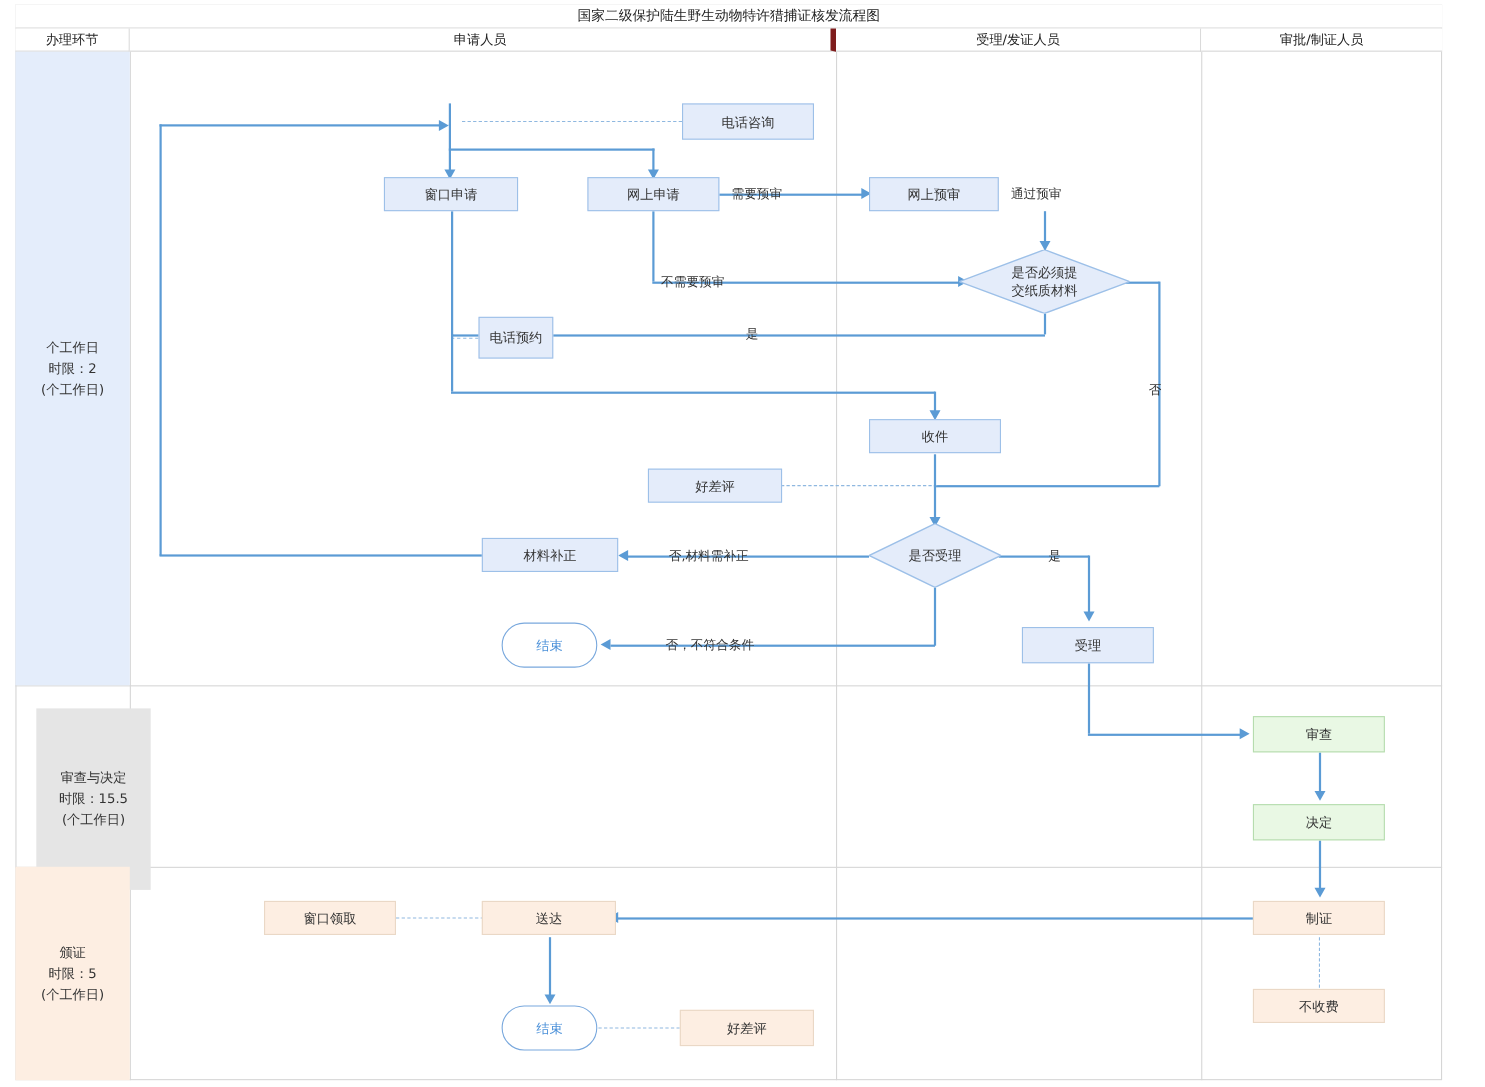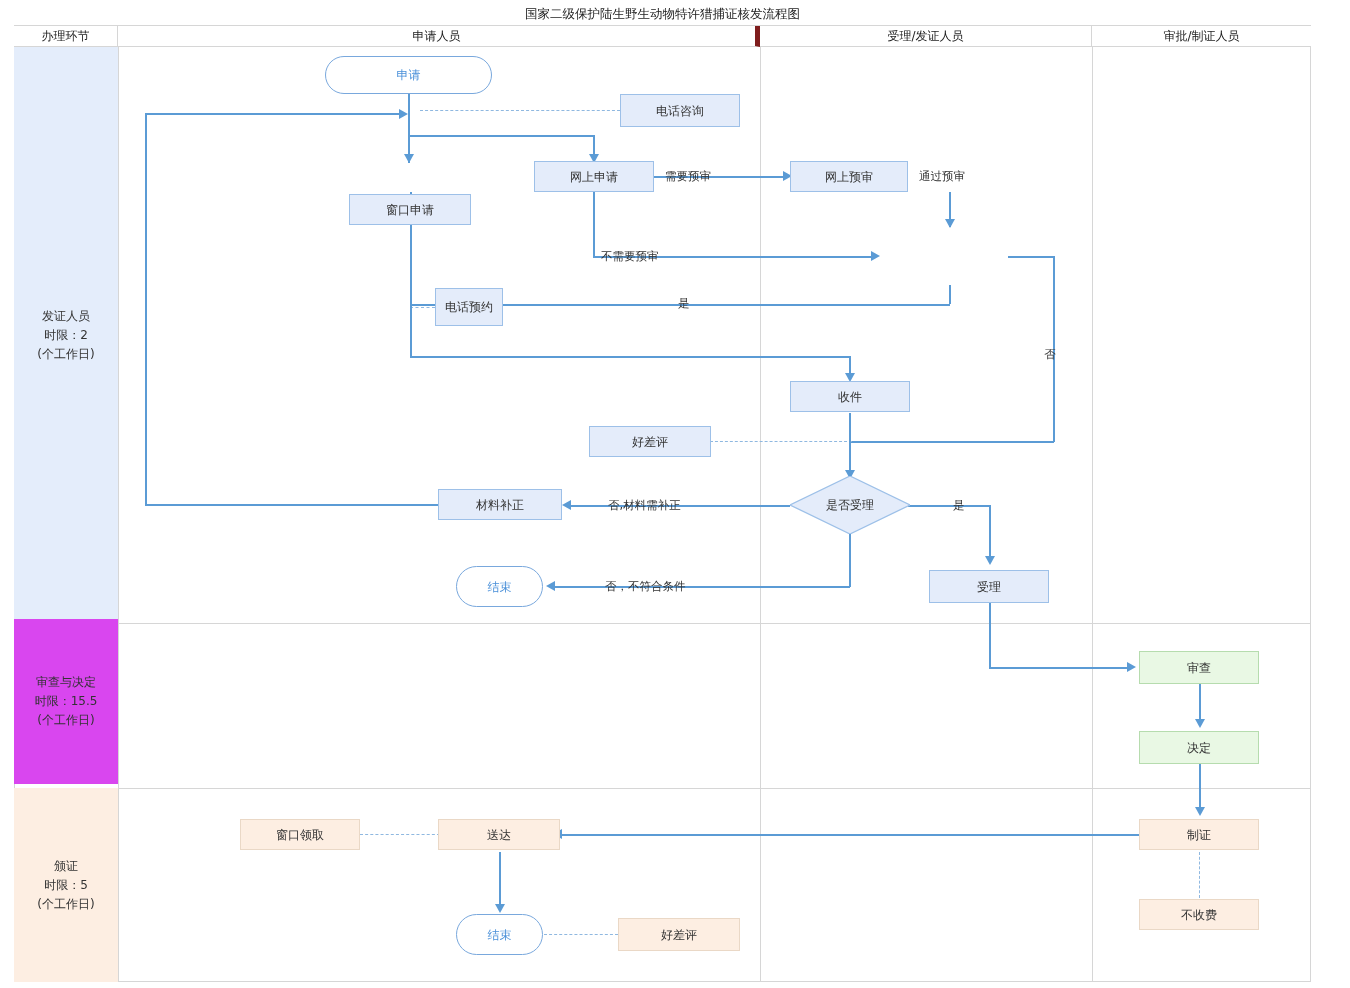--- a/index.html
+++ b/index.html
@@ -23,21 +23,21 @@
   .vdiv{position:absolute;width:1px;background:#d6d6d6;top:47px;}
   .vdiv.a{left:118px;height:935px;}
   .vdiv.b{left:760px;height:935px;}
   .vdiv.c{left:1092px;height:935px;}
 
   
   .stage-cell{position:absolute;left:14px;width:104px;box-sizing:border-box;
               display:flex;align-items:center;justify-content:center;text-align:center;
               font-size:12px;color:#333;line-height:19px;}
   .stage-1{top:47px;height:576px;background:#e4edfb;}
-  .stage-2{top:619px;height:165px;background:#d946ef;}
+  .stage-2{top:644px;height:165px;background:#e5e5e5;margin-left:19px;}
   .stage-3{top:788px;height:194px;background:#fdeee2;}
   .hdiv{position:absolute;left:14px;width:1297px;height:1px;background:#d6d6d6;}
   .hdiv.h1{top:623px;}
   .hdiv.h2{top:788px;}
 
   
   .node{position:absolute;box-sizing:border-box;display:flex;align-items:center;
         justify-content:center;text-align:center;font-size:12px;line-height:16px;z-index:5;}
   .n-blue{background:#e4ecfa;border:1px solid #9dc0e8;color:#333;}
   .n-green{background:#e9f8e4;border:1px solid #b6dcae;color:#333;}
@@ -77,21 +77,21 @@
   <div class="hdr-row hdr-3">审批/制证人员</div>
 
   <div class="vdiv a"></div>
   <div class="vdiv b"></div>
   <div class="vdiv c"></div>
   <div class="hdiv h1"></div>
   <div class="hdiv h2"></div>
 
   <div class="stage-cell stage-1">
     <div>
-      <div>发证人员</div>
+      <div>个工作日</div>
       <div>时限：2</div>
       <div>(个工作日)</div>
     </div>
   </div>
   <div class="stage-cell stage-2">
     <div>
       <div>审查与决定</div>
       <div>时限：15.5</div>
       <div>(个工作日)</div>
     </div>
@@ -184,30 +184,38 @@
 
   <div class="elab" style="left:665px;top:169px;">需要预审</div>
   <div class="elab" style="left:919px;top:169px;">通过预审</div>
   <div class="elab" style="left:601px;top:249px;text-align:center;">不需要预审</div>
   <div class="elab" style="left:678px;top:296px;">是</div>
   <div class="elab-v" style="left:1042px;top:340px;">否</div>
   <div class="elab" style="left:608px;top:498px;">否,材料需补正</div>
   <div class="elab" style="left:953px;top:498px;">是</div>
   <div class="elab" style="left:605px;top:579px;">否，不符合条件</div>
 
-  <div class="node n-term" style="left:325px;top:56px;width:167px;height:38px;">申请</div>
 
   <div class="node n-blue" style="left:620px;top:94px;width:120px;height:33px;">电话咨询</div>
 
-  <div class="node n-blue" style="left:349px;top:161px;width:122px;height:31px;margin-top:33px;">窗口申请</div>
+  <div class="node n-blue" style="left:349px;top:161px;width:122px;height:31px;">窗口申请</div>
 
   <div class="node n-blue" style="left:534px;top:161px;width:120px;height:31px;">网上申请</div>
 
   <div class="node n-blue" style="left:790px;top:161px;width:118px;height:31px;">网上预审</div>
 
+  <div class="node n-diamond" style="left:872px;top:227px;width:155px;height:58px;">
+    <svg class="dshape" viewBox="0 0 155 58" preserveAspectRatio="none">
+      <polygon points="77.5,0 155,29 77.5,58 0,29" fill="#e4ecfa" stroke="#9dc0e8" stroke-width="1.3"></polygon>
+    </svg>
+    <div class="dtext">
+      <div>是否必须提</div>
+      <div>交纸质材料</div>
+    </div>
+  </div>
 
   <div class="node n-blue" style="left:435px;top:288px;width:68px;height:38px;">电话预约</div>
 
   <div class="node n-blue" style="left:790px;top:381px;width:120px;height:31px;">收件</div>
 
   <div class="node n-blue" style="left:589px;top:426px;width:122px;height:31px;">好差评</div>
 
   <div class="node n-diamond" style="left:790px;top:476px;width:120px;height:58px;">
     <svg class="dshape" viewBox="0 0 120 58" preserveAspectRatio="none">
       <polygon points="60,0 120,29 60,58 0,29" fill="#e4ecfa" stroke="#9dc0e8" stroke-width="1.3"></polygon>

